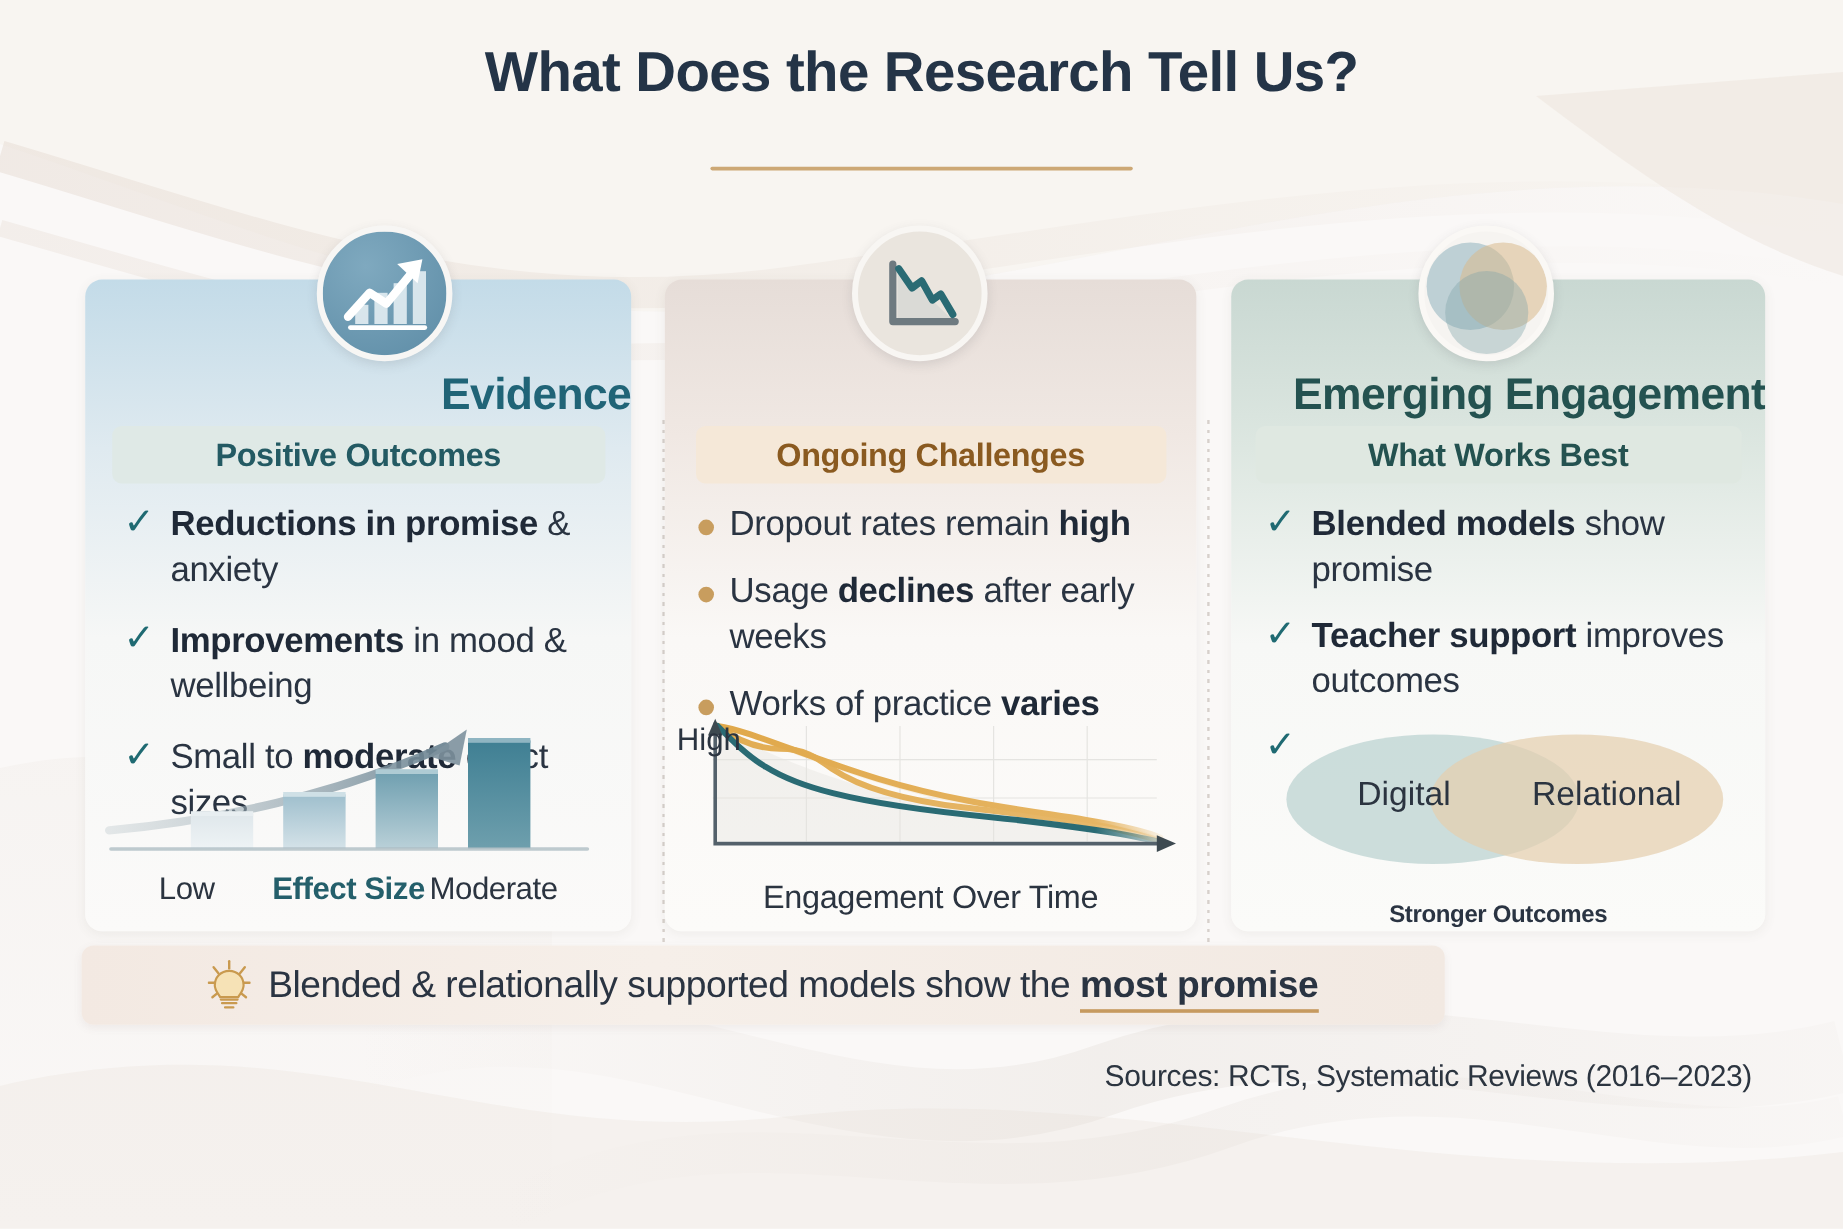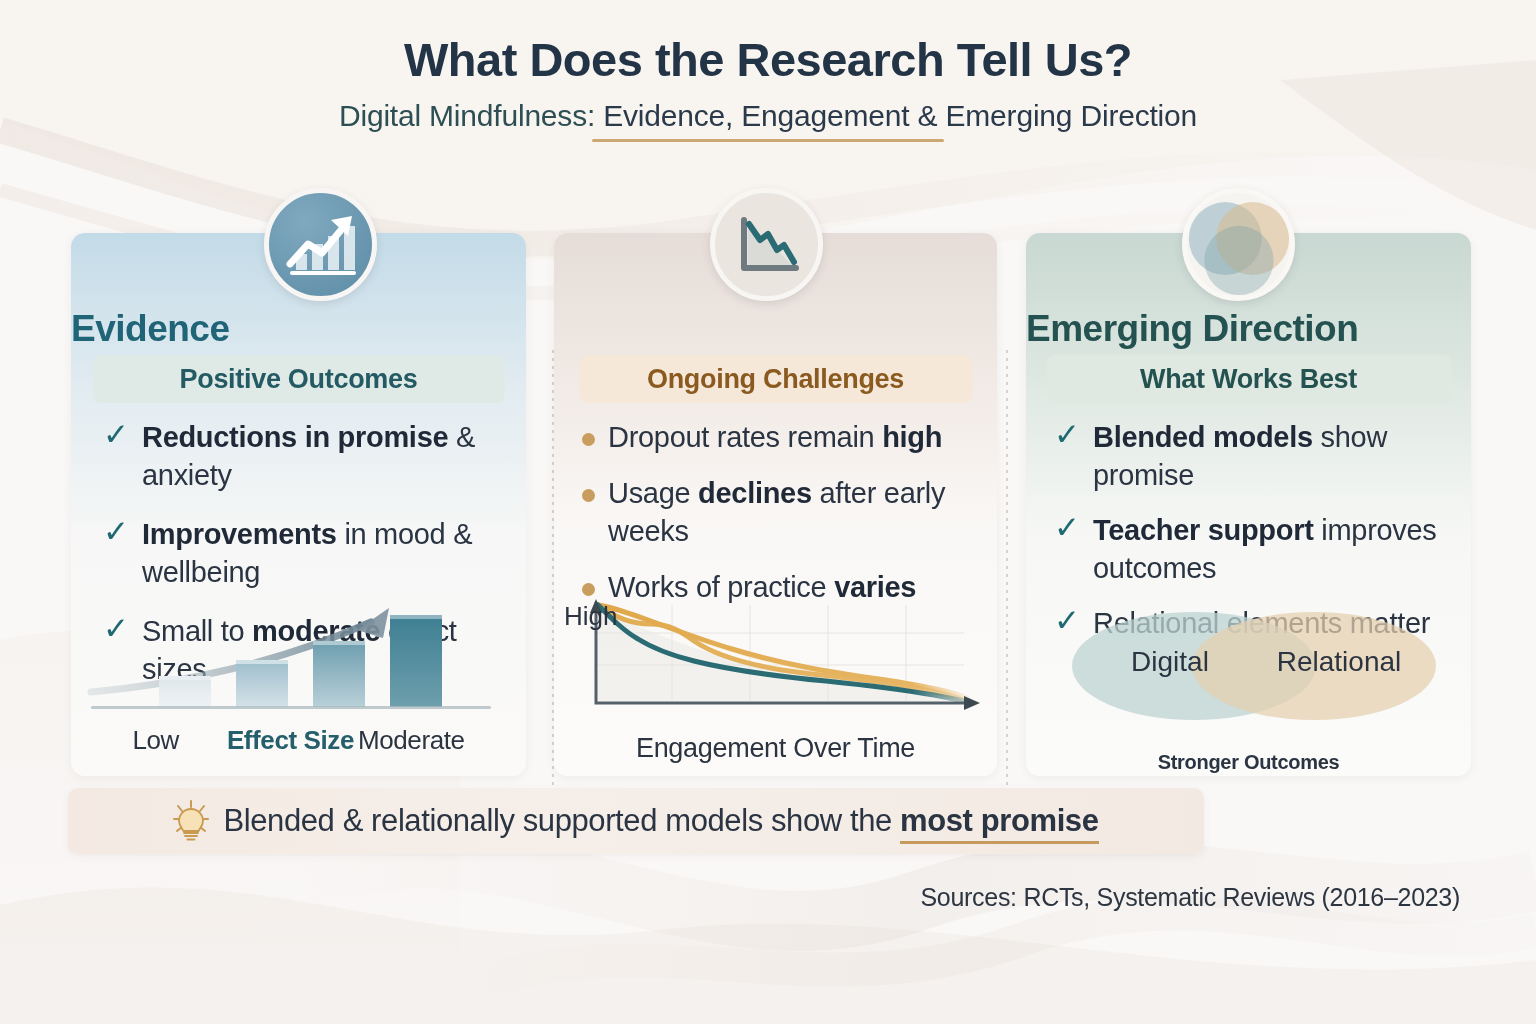--- a/index.html
+++ b/index.html
@@ -53,21 +53,21 @@
     position:absolute; border-radius:50%; z-index:5;
     display:flex; align-items:center; justify-content:center;
     box-shadow:0 3px 9px rgba(80,80,90,.15);
   }
   .badge-1 { top:188px; left:264px; width:113px; height:113px; background:radial-gradient(circle at 35% 28%,#7fa9bf,#5d8ca6); border:5px solid #f7f6f4; }
   .badge-2 { top:188px; left:710px; width:113px; height:113px; background:#eae5de; border:5px solid #f8f6f3; }
   .badge-3 { top:188px; left:1182px; width:113px; height:113px; background:#f6f4f1; border:5px solid #faf8f5; overflow:hidden; }
 
   
   .col-title {
-    position:absolute; width:100%; text-align:left;
+    position:absolute; width:100%; text-align:right;
     font-size:37px; font-weight:700; letter-spacing:-0.5px;
   }
   .t1 { top:75px; color:#206477; }
   .t2 { top:75px; color:#222f3e; }
   .t3 { top:75px; color:#245250; }
 
   .pill {
     position:absolute; left:50%; transform:translateX(-50%);
     border-radius:8px; text-align:center;
     font-size:27px; font-weight:700; letter-spacing:-0.3px;
@@ -161,21 +161,20 @@
   <path d="M0,905 C260,845 400,960 660,930 C940,898 1200,1000 1536,960 L1536,1024 L0,1024 Z" fill="#f2eee9" opacity=".7"></path>
   <path d="M300,880 C520,800 700,980 920,900 C1140,822 1340,930 1536,880" stroke="url(#wv2)" stroke-width="60" fill="none" opacity=".55"></path>
   <path d="M420,1010 C620,900 800,1020 1020,940 C1220,868 1380,970 1536,930" stroke="url(#wv2)" stroke-width="34" fill="none" opacity=".4"></path>
   <path d="M0,640 C180,600 300,700 460,665 L460,1024 L0,1024 Z" fill="url(#wv3)" opacity=".35"></path>
 </svg>
 
 <div class="stage">
 
   <div class="header">
     <div class="title">What Does the Research Tell Us?</div>
-    <div class="subtitle"><span>Digital Mindfulness:</span><span class="dark"> Evidence, Engagement &amp; Emerging Direction</span></div>
   </div>
   <div class="rule"></div>
 
   <div class="badge badge-1">
     <svg width="78" height="70" viewBox="0 0 78 70">
       <rect x="14" y="44" width="11" height="16" fill="#eaf2f6" opacity=".85"></rect>
       <rect x="30" y="34" width="11" height="26" fill="#eaf2f6" opacity=".85"></rect>
       <rect x="46" y="26" width="11" height="34" fill="#eaf2f6" opacity=".85"></rect>
       <rect x="62" y="16" width="11" height="44" fill="#eaf2f6" opacity=".85"></rect>
       <rect x="8" y="61" width="66" height="4" rx="2" fill="#fff"></rect>
@@ -317,35 +316,34 @@
           <path d="M36,22 L42,8 L48,22 Z" fill="#3d4950"></path>
           <path d="M410,105 L426,112 L410,119 Z" fill="#3d4950"></path>
           <text x="6" y="33" font-family="Liberation Sans, sans-serif" font-size="25" fill="#2b3440">​</text>
         </svg>
         <div style="position:absolute; top:10px; left:10px; font-size:26px; color:#2b3440;">High</div>
         <div class="axis-caption" style="bottom:2px;">Engagement Over Time</div>
       </div>
     </div>
 
     <div class="card card-3 c3">
-      <div class="col-title t3">Emerging Direction</div>
+      <div class="col-title t3">Emerging Engagement</div>
       <div class="pill p3">What Works Best</div>
 
       <div class="bullets">
         <div class="bullet">
           <span class="mark check">✓</span>
           <span class="btext"><b>Blended models</b><span> show promise</span></span>
         </div>
         <div class="bullet">
           <span class="mark check">✓</span>
           <span class="btext"><b>Teacher support</b><span> improves outcomes</span></span>
         </div>
         <div class="bullet">
           <span class="mark check">✓</span>
-          <span class="btext"><span>Relational elements matter</span></span>
         </div>
       </div>
 
       <div class="viz viz-3">
         <svg width="445" height="130" viewBox="0 0 445 130">
           <ellipse cx="168" cy="58" rx="122" ry="54" fill="#bcd3d1" opacity=".75"></ellipse>
           <ellipse cx="288" cy="58" rx="122" ry="54" fill="#e5cfae" opacity=".72"></ellipse>
           <text x="168" y="68" text-anchor="middle" font-family="Liberation Sans, sans-serif" font-size="28" fill="#2b3440">​</text>
         </svg>
         <div style="position:absolute; top:38px; left:84px; width:120px; text-align:center; font-size:28px; color:#2b3440;">Digital</div>

